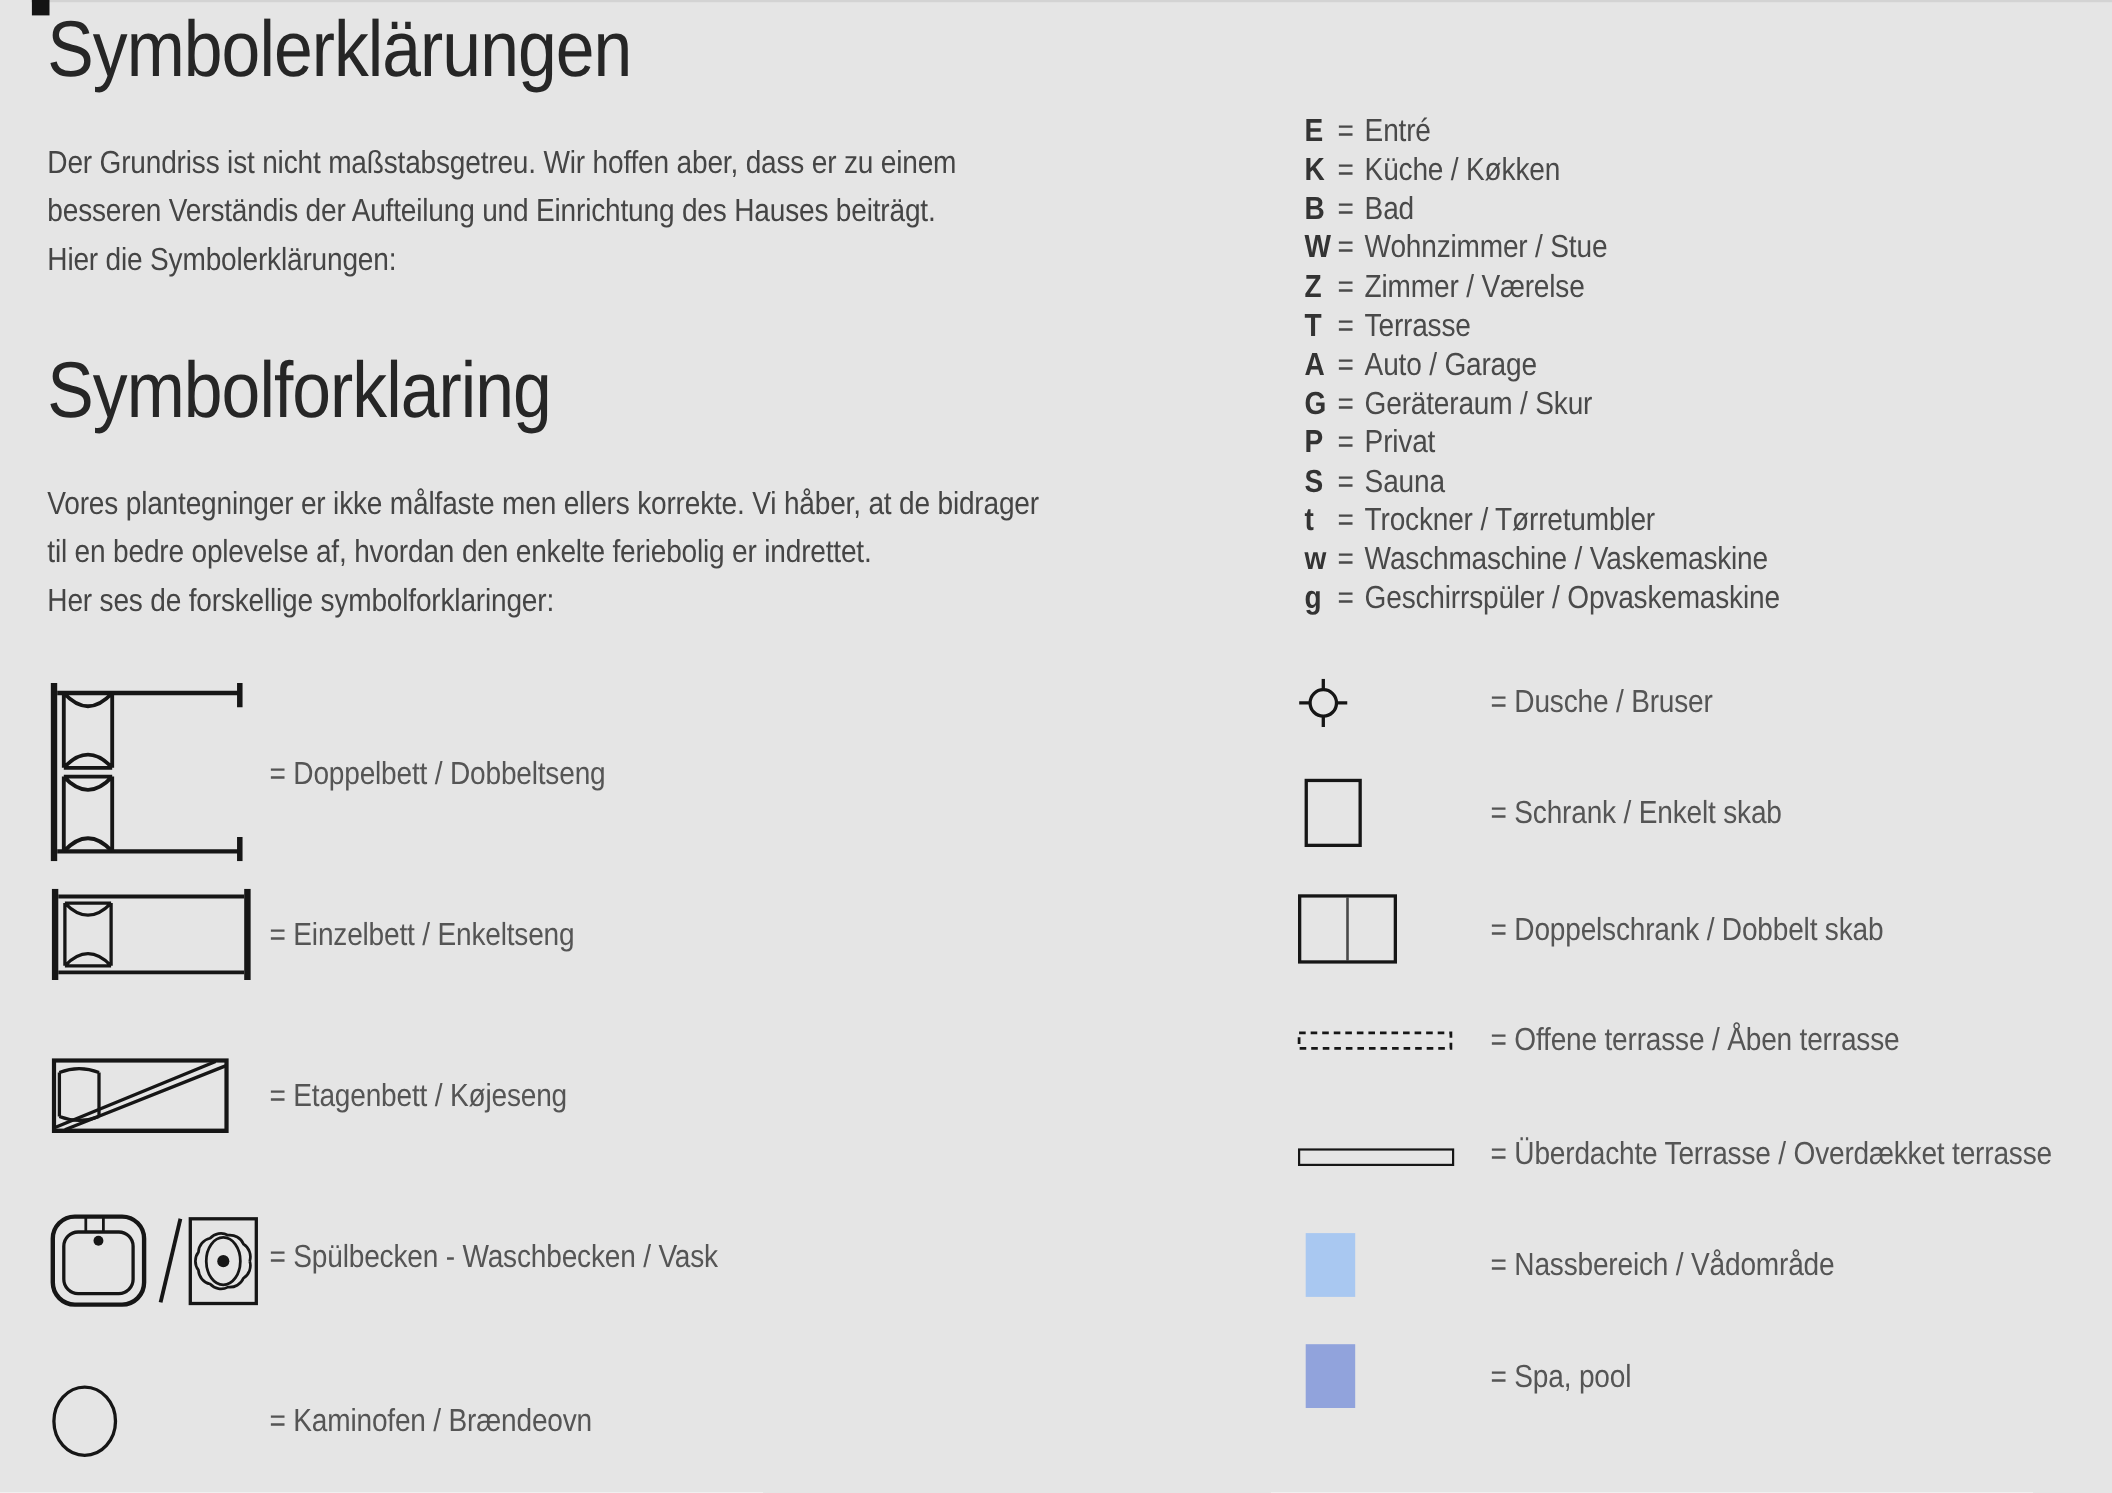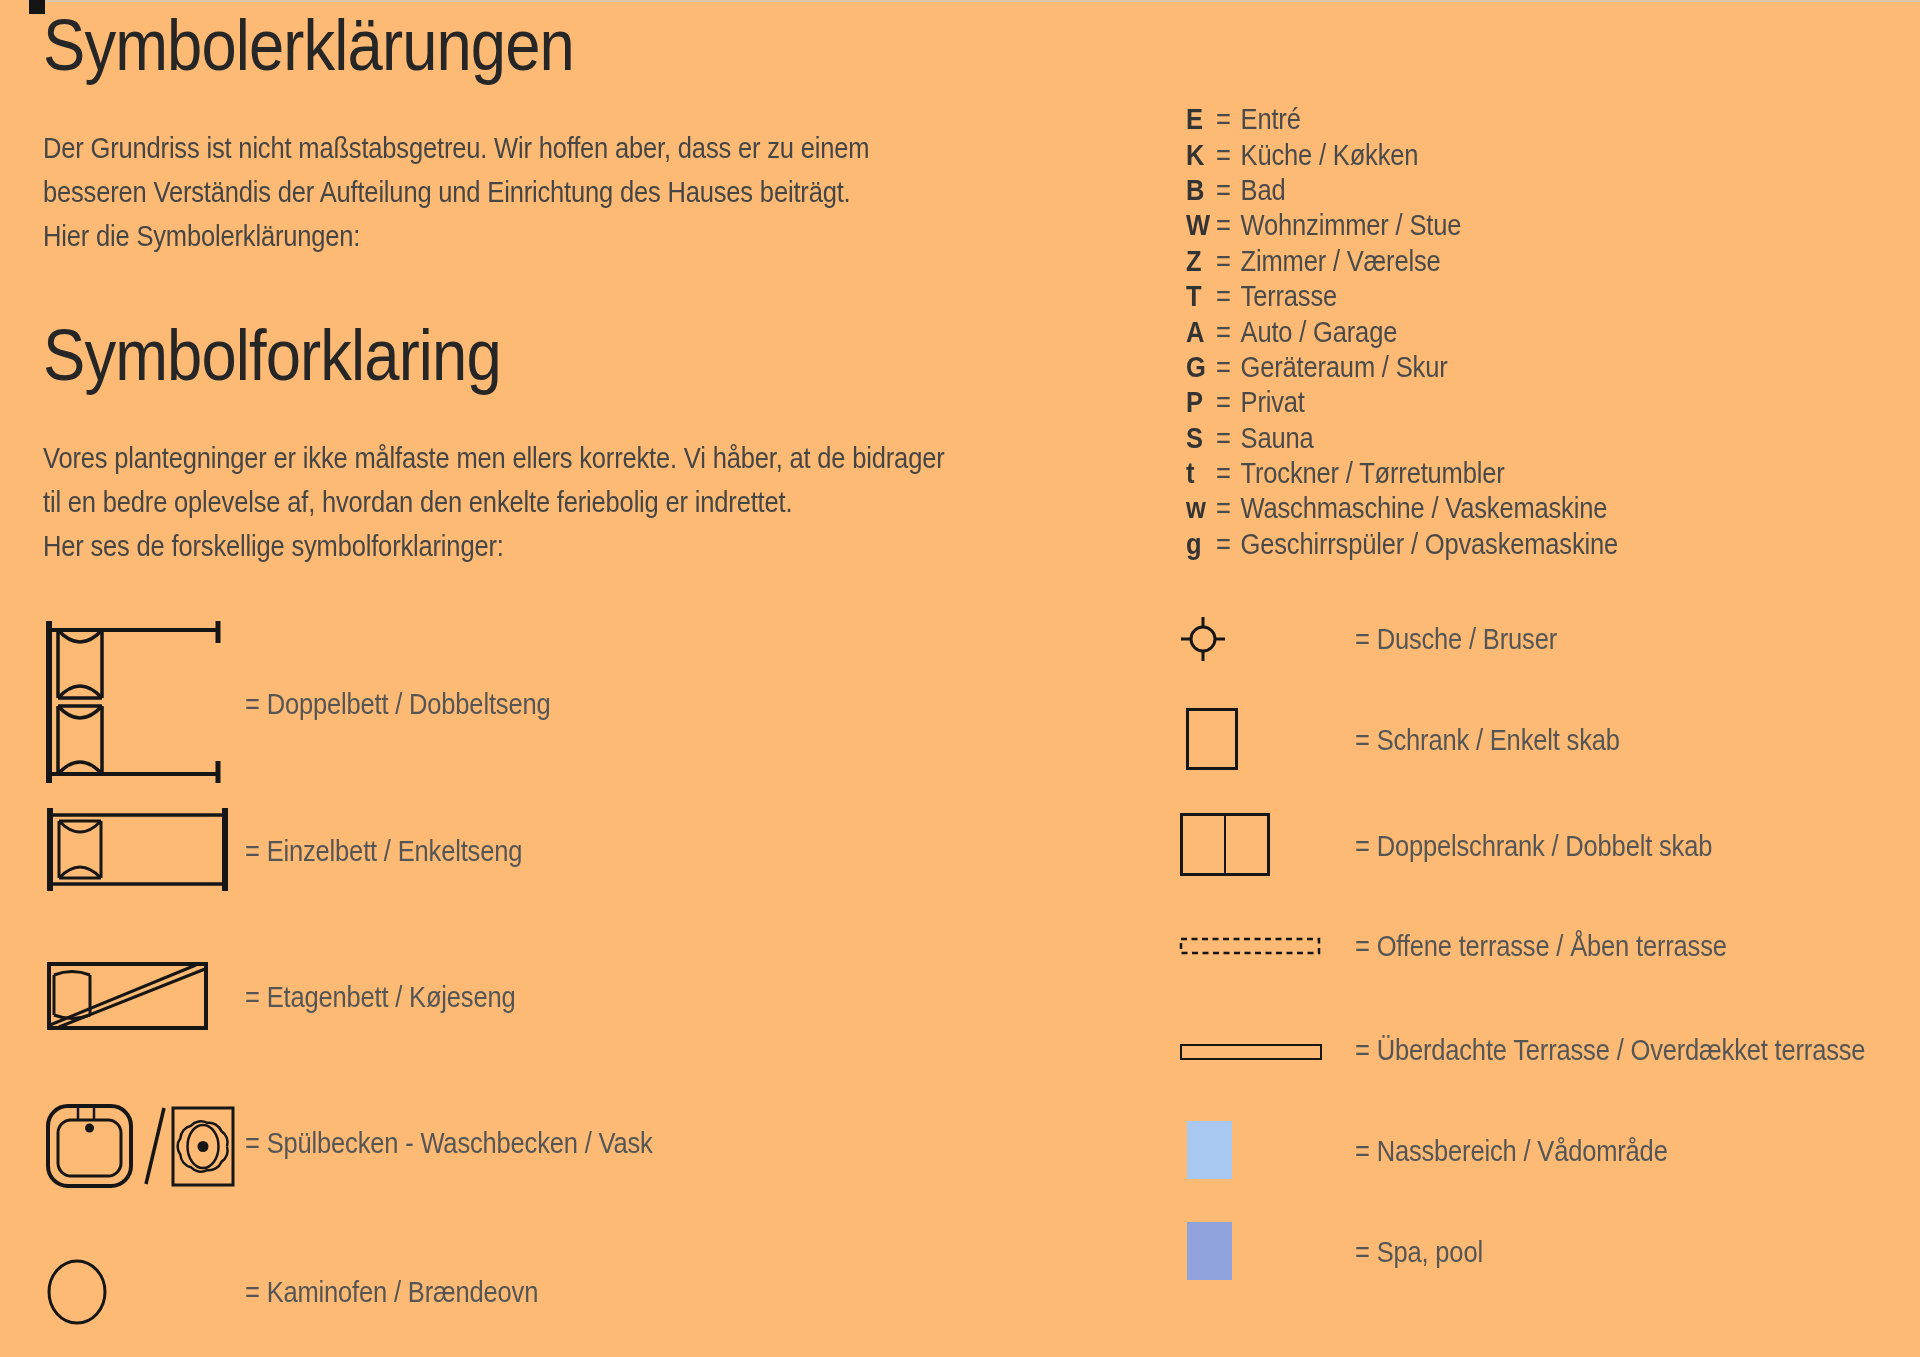--- a/index.html
+++ b/index.html
@@ -1,17 +1,17 @@
 <!DOCTYPE html>
 <html><head>
 <meta charset="utf-8">
 <style>
   html,body{margin:0;padding:0;background:#ffffff;}
   .page{
-    position:relative;width:1920px;height:1357px;background:#fdba74;overflow:hidden;
+    position:relative;width:1920px;height:1357px;background:#e5e5e5;overflow:hidden;
     font-family:"Liberation Sans", sans-serif;color:#1a1a1a;
   }
   .cond{transform:scaleX(0.88);transform-origin:0 0;}
   .h1{
     position:absolute;left:43px;font-size:72px;line-height:78px;font-weight:normal;
     letter-spacing:-1px;color:#262626;margin:0;white-space:nowrap;
   }
   .para{
     position:absolute;left:43px;font-size:29px;line-height:44px;color:#454545;
     letter-spacing:-0.2px;white-space:pre-line;margin:0;width:1100px;

